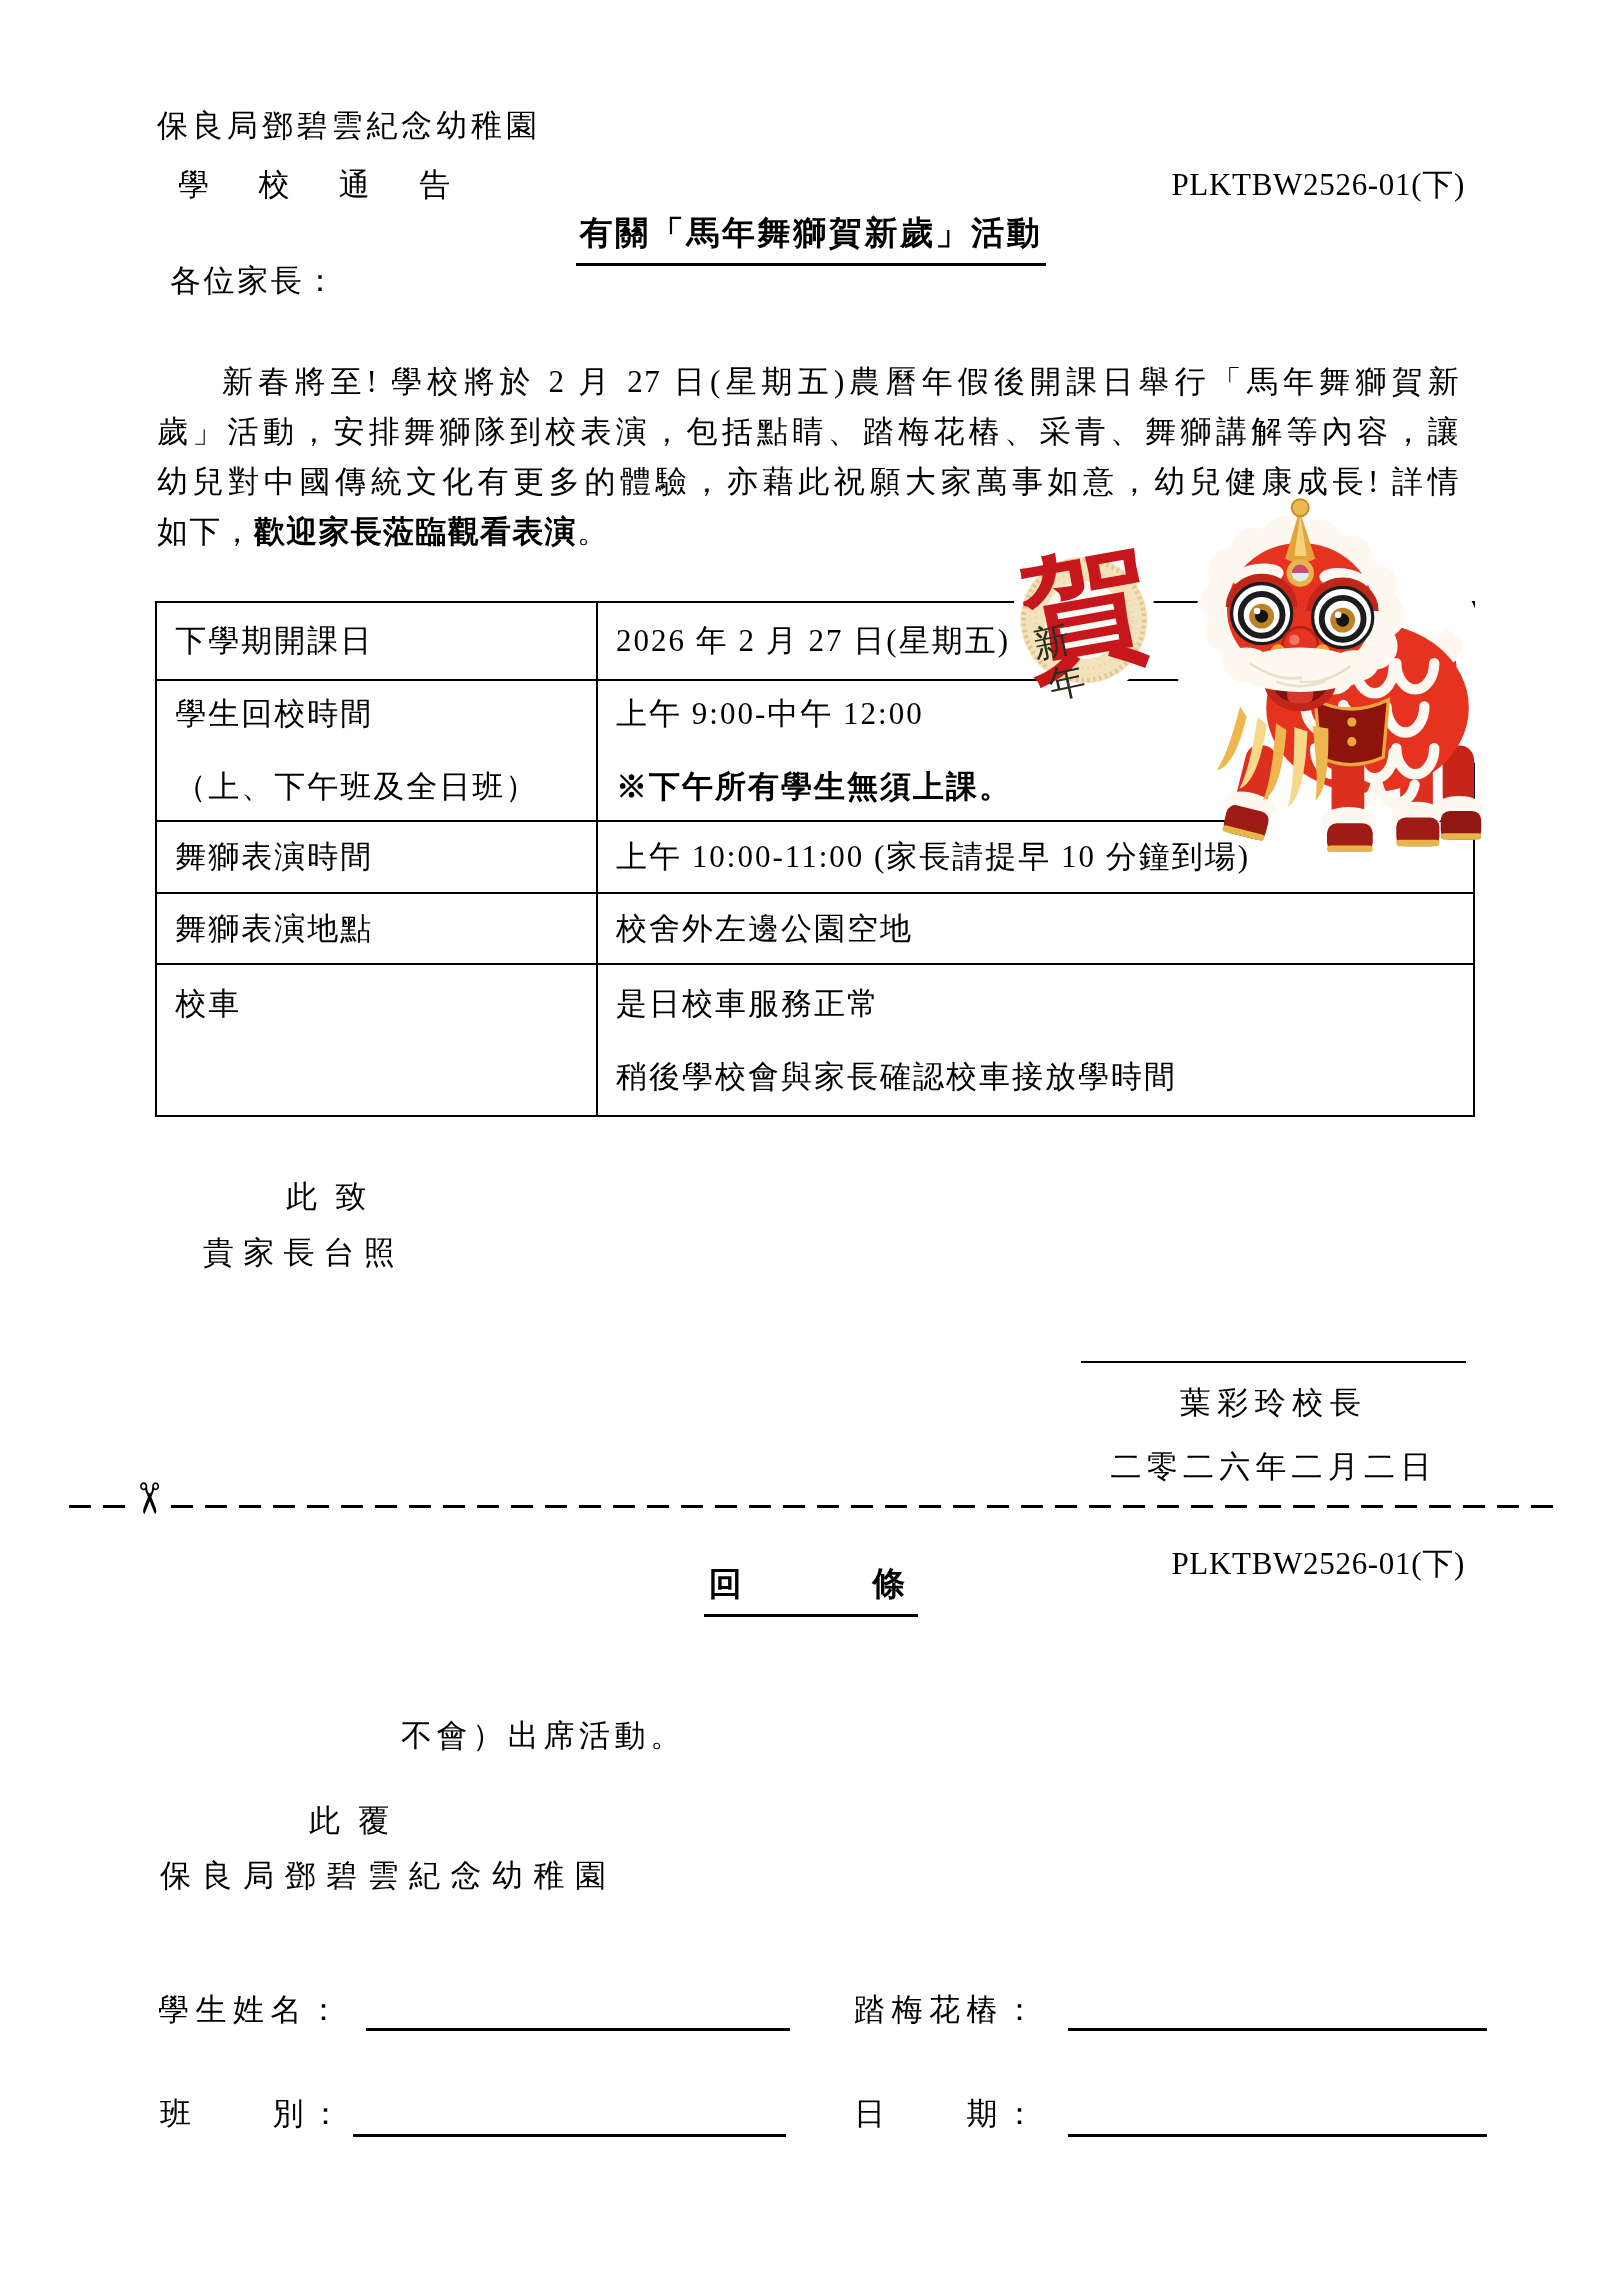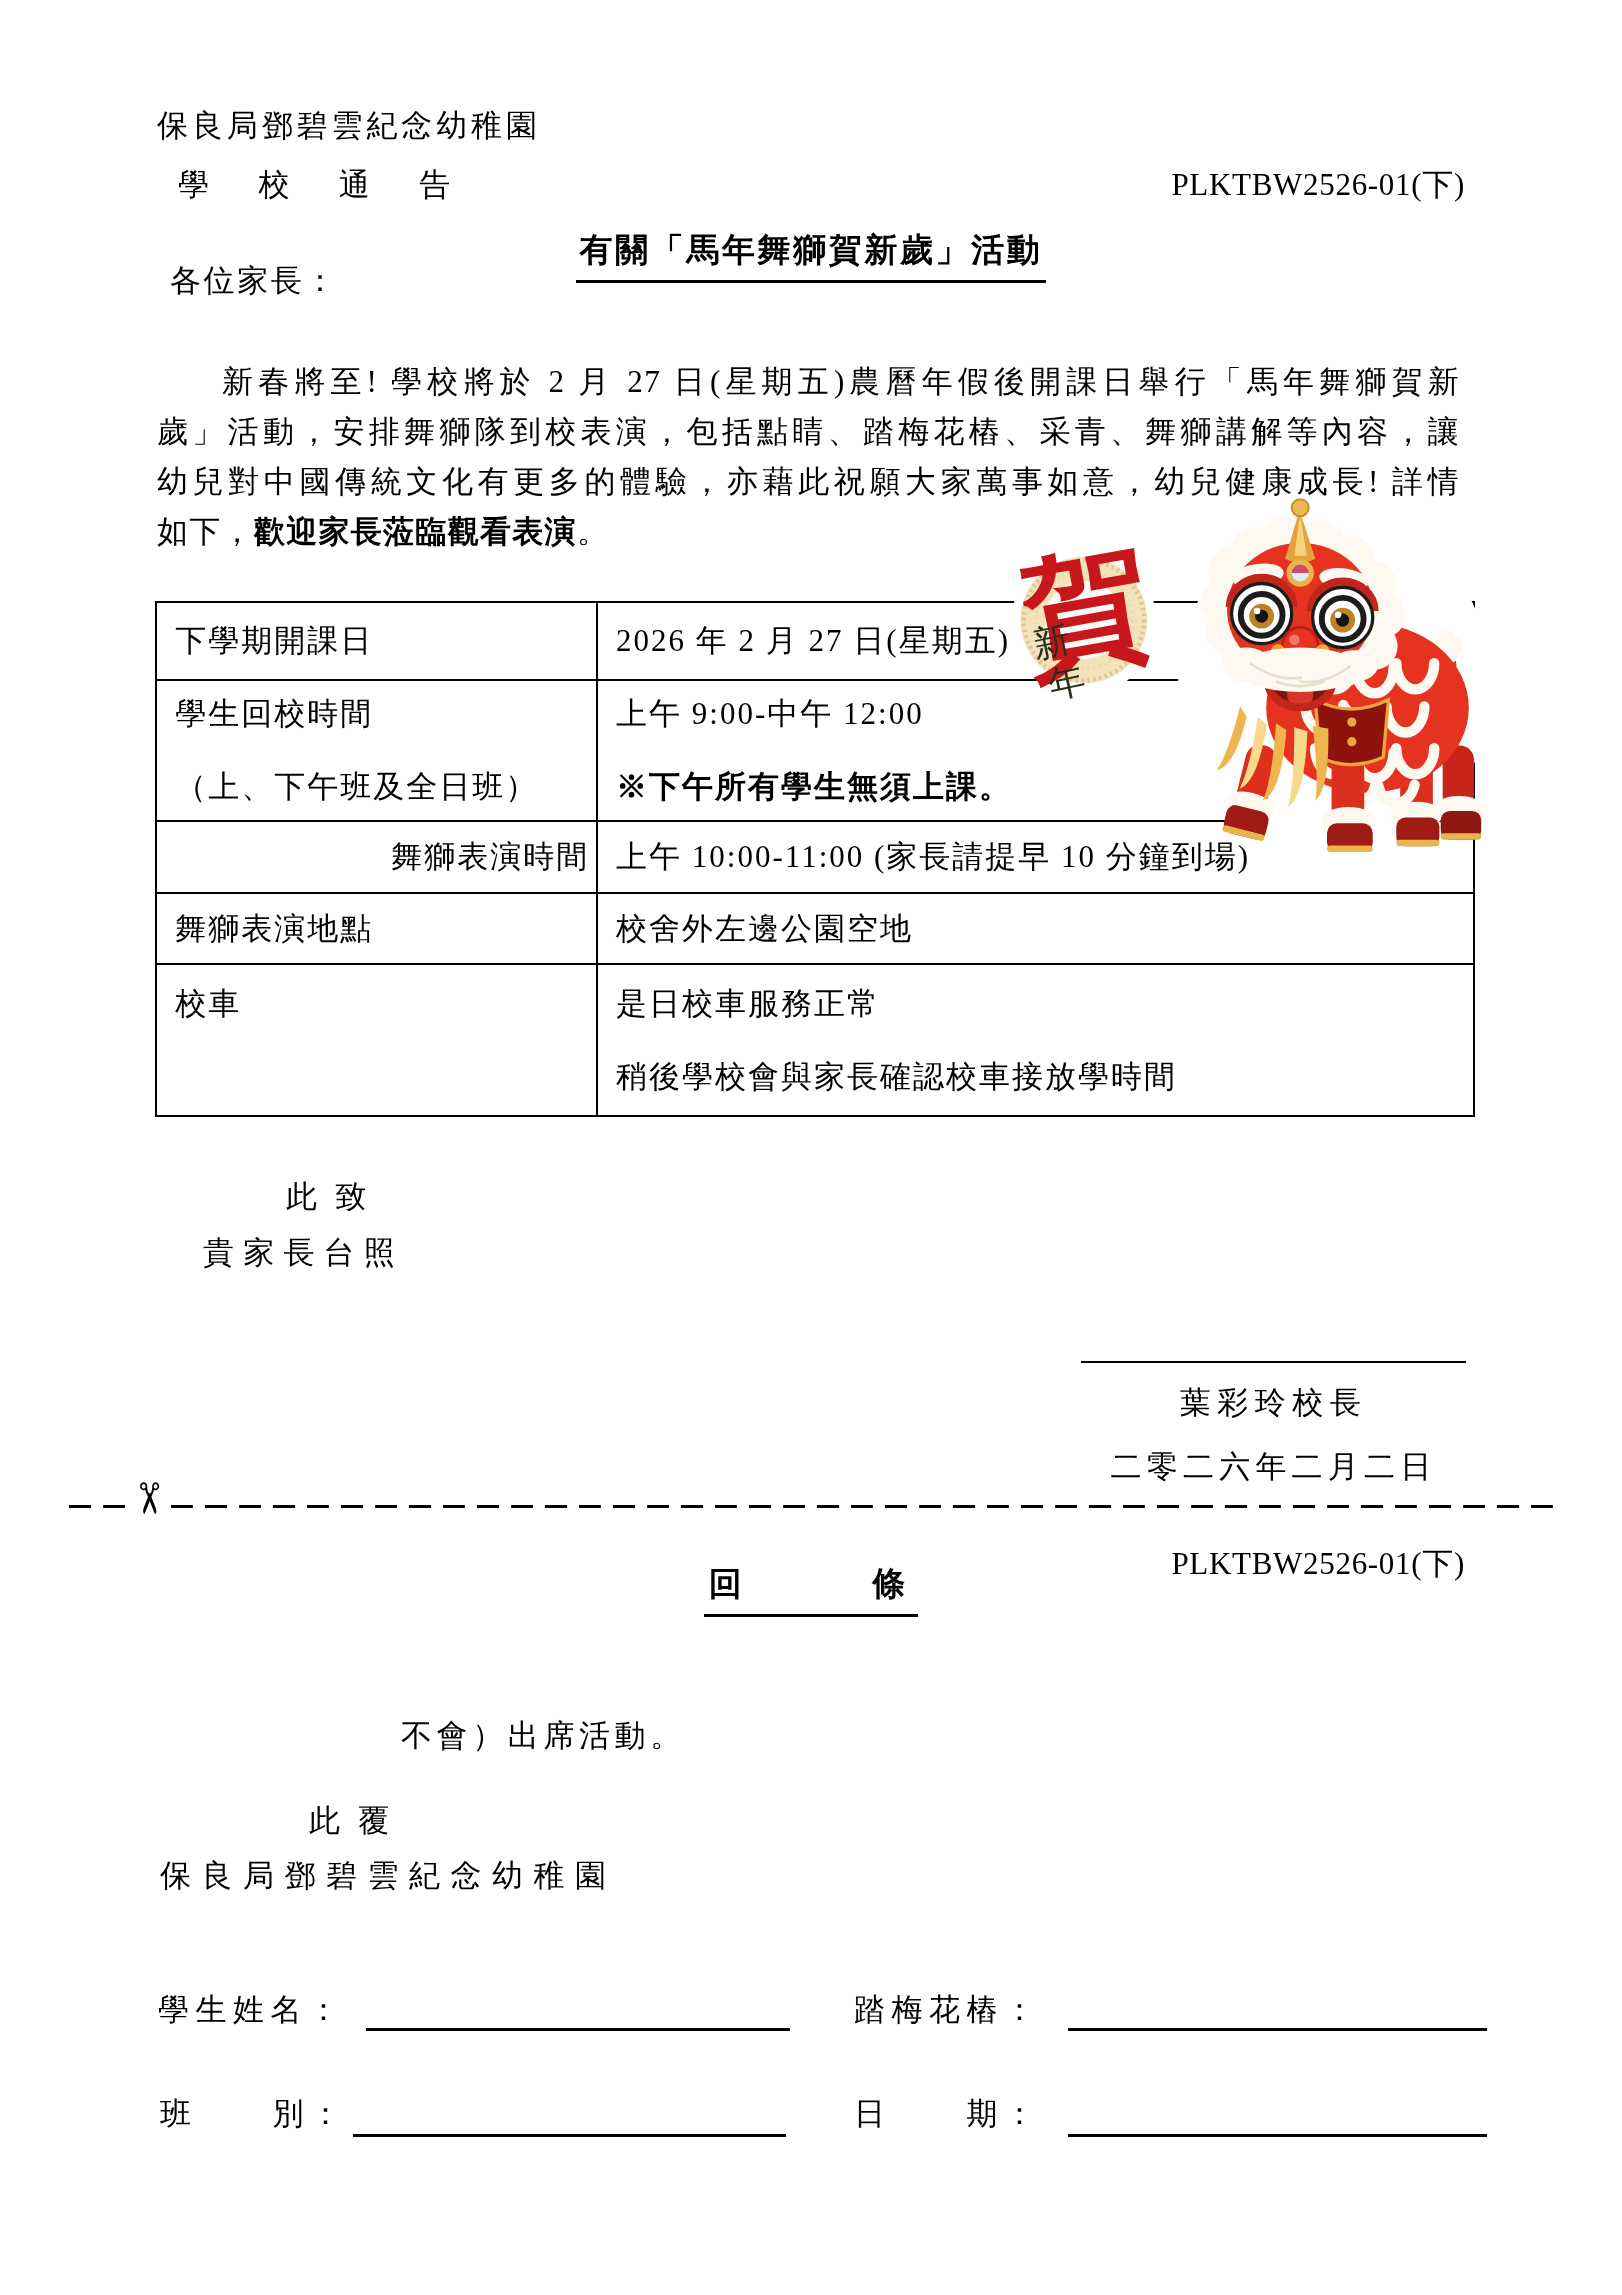--- a/index.html
+++ b/index.html
@@ -10,21 +10,21 @@
     background:#ffffff;
     font-family:"Liberation Serif","DejaVu Serif",serif;
     color:#000;
     overflow:hidden;
   }
   .abs{position:absolute;}
   
   .school-name{left:157px;top:105px;font-size:31px;letter-spacing:3.9px;}
   .notice-heading{left:178px;top:164px;font-size:31px;letter-spacing:9.2px;}
   .ref-top{top:164px;right:157px;font-size:31px;letter-spacing:0.7px;}
-  .title-wrap{left:0;right:0;top:228px;text-align:center;}
+  .title-wrap{left:0;right:0;top:211px;text-align:center;}
   .title-inner{display:inline-block;font-weight:bold;font-size:33px;letter-spacing:2.6px;
     border-bottom:3.3px solid #000;padding:0 3.9px 6.5px 3.9px;}
   .salutation{left:157px;top:260px;font-size:31px;letter-spacing:2.6px;margin-left:13px;}
   
   .body-para{left:157px;top:357px;width:1303px;font-size:31px;line-height:50px;letter-spacing:1.3px;}
   .body-line{text-align:justify;text-align-last:justify;}
   .body-line.first{text-indent:65px;}
   .body-line.last{text-align:left;text-align-last:left;}
   .bold{font-weight:bold;}
   
@@ -105,21 +105,21 @@
       <td class="col-label" style="height:131px;">
         <div class="gapline">學生回校時間</div>
         <div>（上、下午班及全日班）</div>
       </td>
       <td>
         <div class="gapline">上午 9:00-中午 12:00</div>
         <div class="bold">※下午所有學生無須上課。</div>
       </td>
     </tr>
     <tr>
-      <td class="col-label" style="height:63px;text-align:right;">
+      <td class="col-label" style="height:63px;">
             <div>舞獅表演時間</div>
           </td>
       <td>
             <div>上午 10:00-11:00 (家長請提早 10 分鐘到場)</div>
           </td>
     </tr>
     <tr>
       <td class="col-label" style="height:61px;">
             <div>舞獅表演地點</div>
           </td>

